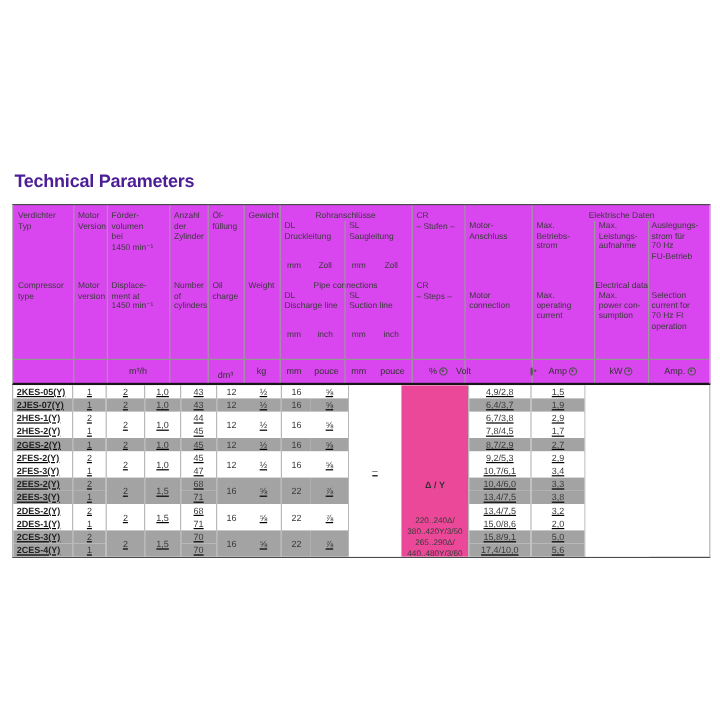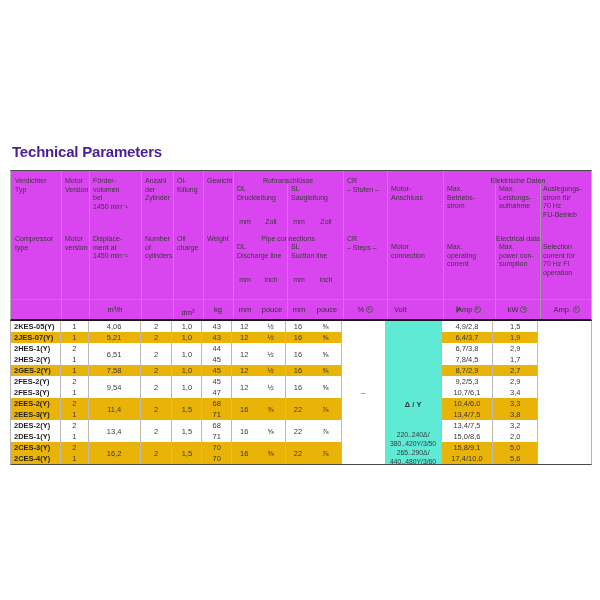--- a/index.html
+++ b/index.html
@@ -37,34 +37,34 @@
     display:inline-block;width:5px;height:5px;border:1px solid #555;border-radius:50%;
     margin-left:1.5px;vertical-align:2px;position:relative;
   }
   .fn::after{content:"";position:absolute;left:1.5px;top:1.5px;width:2px;height:2px;background:#555;border-radius:50%;}
   
   .tbody{
     display:flex;height:143px;background:#fff;position:relative;overflow:hidden;
     border-left:1px solid #b4b4b4;border-right:1px solid #b4b4b4;border-bottom:1px solid #4a4a4a;
   }
   .bcol{display:flex;flex-direction:column;box-sizing:border-box;}
-  .br{border-right:1px solid #b9b9b9;}
+  .br{border-right:1px solid #b9b9b9;text-decoration:underline;}
   .w-type{width:50px;} .w-motor{width:28px;} .w-disp{width:52px;} .w-cyl{width:32px;}
   .w-oil{width:30px;justify-content:center;} .w-wt{width:30px;} .w-dlmm{width:24px;} .w-dlin{width:30px;}
   .w-slmm{width:24px;} .w-slin{width:32px;} .w-cr{width:44px;} .w-conn{width:56px;}
   .w-amp{width:52px;} .w-kw{width:45px;} .w-amp2{width:53px;}
   .c{
     display:flex;align-items:center;justify-content:center;
     font-size:7.5px;color:#3a3a3a;flex:0 0 auto;
   }
   .h1{height:11px;} .h2{height:22px;}
-  .g{background:#eab308;}
+  .g{background:#a3a3a3;}
   .t-name{justify-content:flex-start;padding-left:3px;font-weight:700;color:#1f1f1f;box-sizing:border-box;}
   .cr-cell{height:143px;display:flex;align-items:center;justify-content:center;background:#fff;font-size:8px;color:#444;}
-  .conn-cell{height:143px;position:relative;background:#5eead4;}
+  .conn-cell{height:143px;position:relative;background:#ec4899;}
   .conn-label{position:absolute;top:79px;left:0;right:0;text-align:center;font-size:7.5px;font-weight:700;color:#333;}
   .conn-voltage{position:absolute;top:109px;left:0;right:0;text-align:center;font-size:6.8px;line-height:9px;color:#3a3a3a;white-space:pre-line;}
   .amp2-cell{height:143px;background:#fff;}
 </style>
 </head>
 <body>
 
 <div class="page-title">Technical Parameters</div>
 
 <div class="table">
@@ -180,21 +180,21 @@
     <div class="u" style="left:276px;width:24px;">
         <span>mm</span>
       </div>
     <div class="u" style="left:300px;width:32px;">
         <span>pouce</span>
       </div>
     <div class="u" style="left:332px;width:44px;">
         <span>%</span>
         <span class="fn"></span>
       </div>
-    <div class="u right" style="left:398px;width:52px;gap:48px;">
+    <div class="u right" style="left:384px;width:52px;gap:48px;">
         <span>Volt</span>
         <span class="fn"></span>
       </div>
     <div class="u" style="left:432px;width:52px;">
         <span>Amp</span>
         <span class="fn"></span>
       </div>
     <div class="u" style="left:484px;width:45px;">
         <span>kW</span>
         <span class="fn"></span>
@@ -229,30 +229,20 @@
         <div class="c h1 g">1</div>
         <div class="c h1">2</div>
         <div class="c h1">1</div>
         <div class="c h1 g">2</div>
         <div class="c h1 g">1</div>
         <div class="c h1">2</div>
         <div class="c h1">1</div>
         <div class="c h1 g">2</div>
         <div class="c h1 g">1</div>
       </div>
-    <div class="bcol w-disp br">
-        <div class="c h1">4,06</div>
-        <div class="c h1 g">5,21</div>
-        <div class="c h2">6,51</div>
-        <div class="c h1 g">7,58</div>
-        <div class="c h2">9,54</div>
-        <div class="c h2 g">11,4</div>
-        <div class="c h2">13,4</div>
-        <div class="c h2 g">16,2</div>
-      </div>
     <div class="bcol w-cyl br">
         <div class="c h1">2</div>
         <div class="c h1 g">2</div>
         <div class="c h2">2</div>
         <div class="c h1 g">2</div>
         <div class="c h2">2</div>
         <div class="c h2 g">2</div>
         <div class="c h2">2</div>
         <div class="c h2 g">2</div>
       </div>

